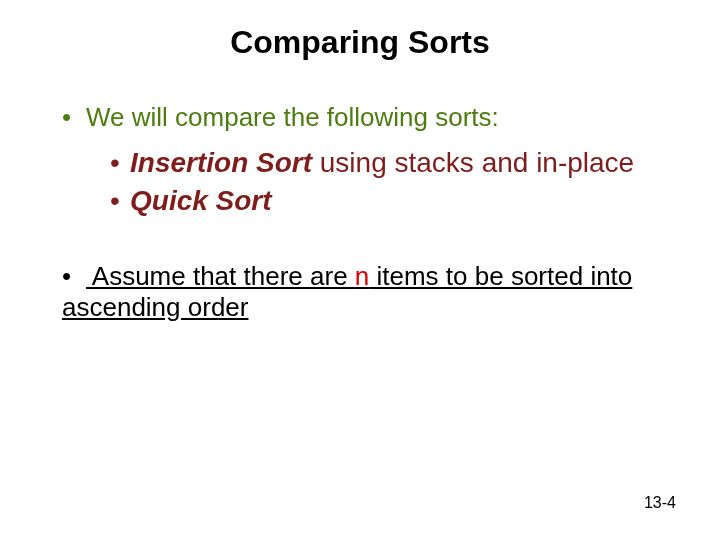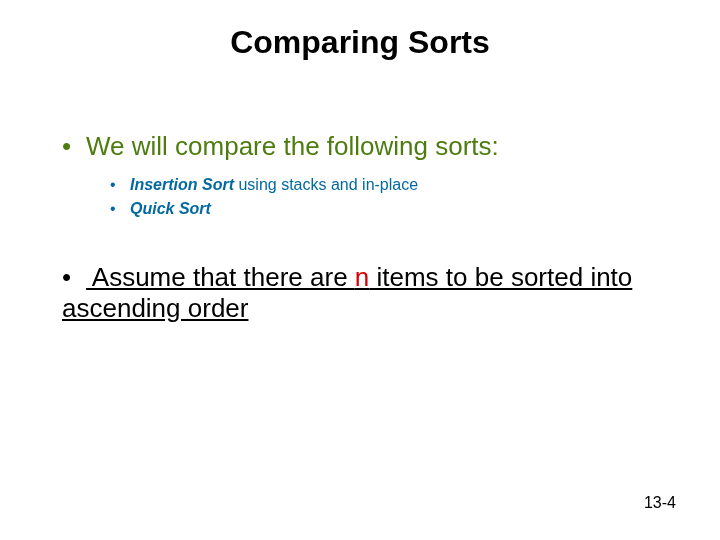--- a/index.html
+++ b/index.html
@@ -13,41 +13,41 @@
       background: #ffffff;
       font-family: Arial, Helvetica, sans-serif;
       color: #000000;
       position: relative;
       padding: 24px 50px 0 50px;
     }
     .title {
       text-align: center;
       font-size: 32px;
       font-weight: bold;
-      margin-bottom: 70px;
+      margin-bottom: 41px;
       color: #000000;
     }
     .level1 {
       font-size: 26px;
       margin-bottom: 14px;
       padding-left: 12px;
       color: #4d7c0f;
     }
     .level1 .bullet {
       display: inline-block;
       width: 24px;
     }
     .sublist {
       padding-left: 60px;
       margin-bottom: 44px;
     }
     .level2 {
-      font-size: 16px;
+      font-size: 28px;
       margin-bottom: 6px;
-      color: #0369a1;
+      color: #7f1d1d;
     }
     .level2 .bullet {
       display: inline-block;
       width: 20px;
     }
     .bold-italic {
       font-weight: bold;
       font-style: italic;
     }
     .red {

